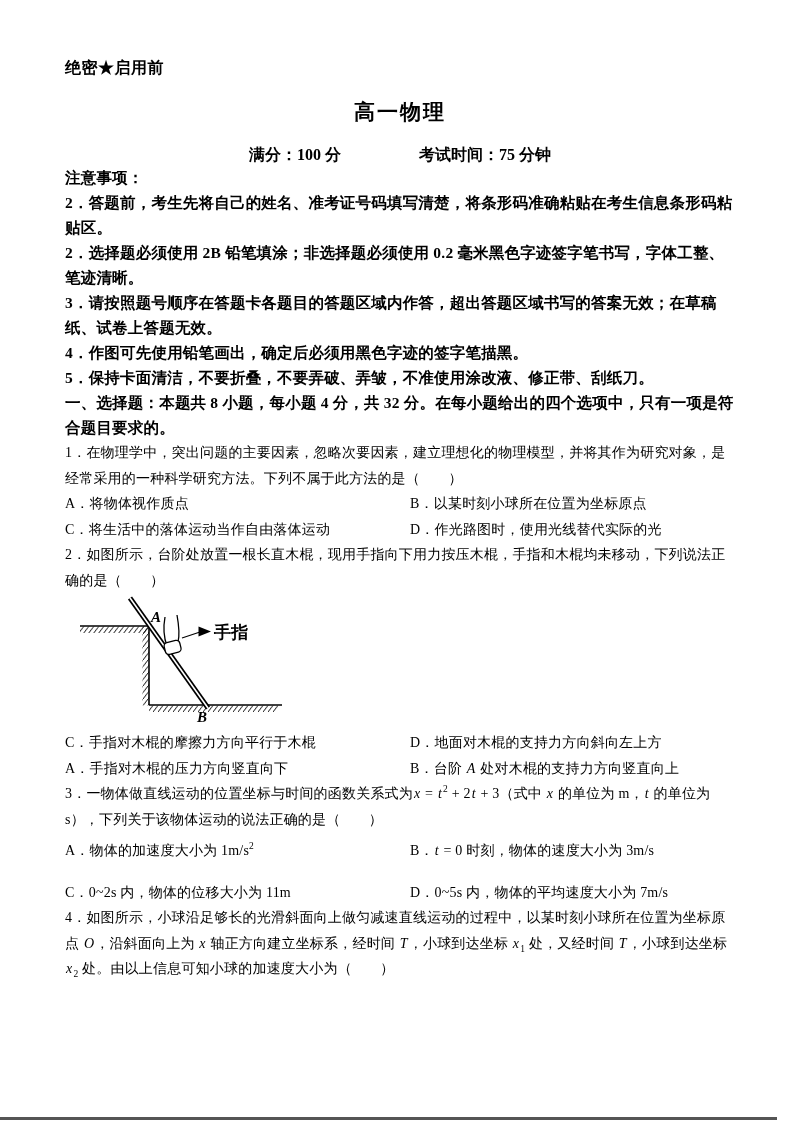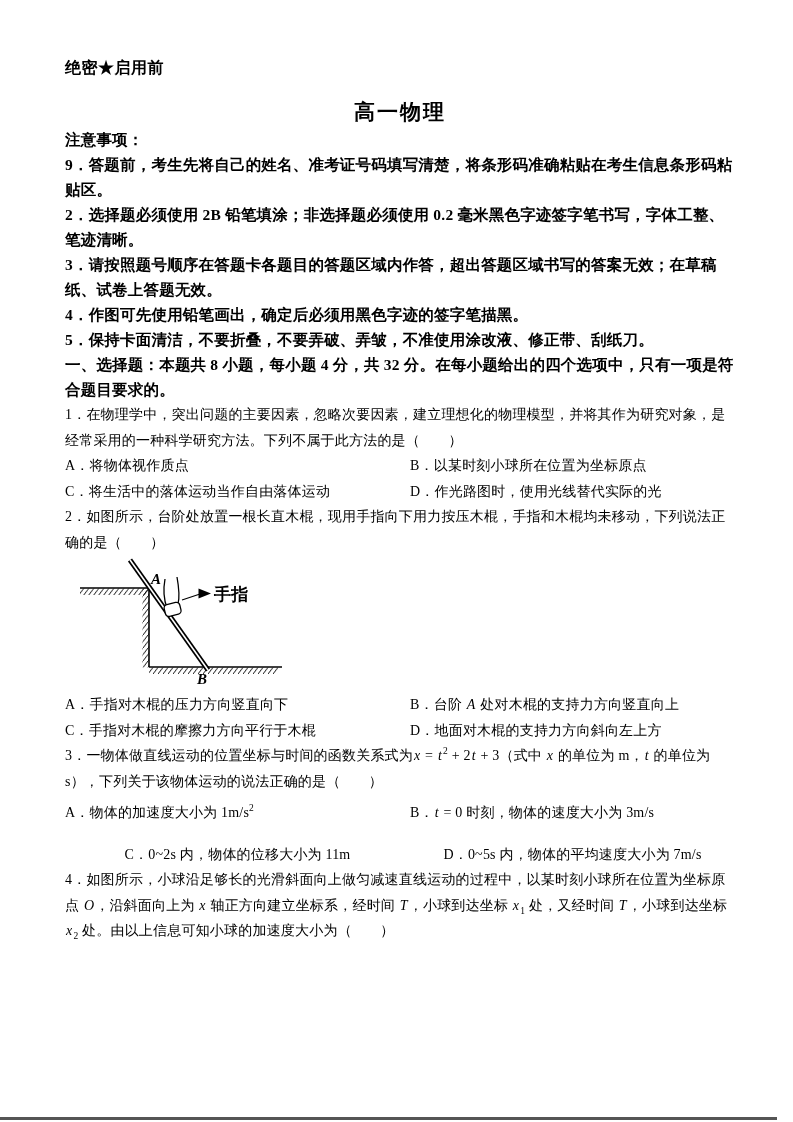--- a/index.html
+++ b/index.html
@@ -19,44 +19,48 @@
   .notices { font-weight:bold; font-size:15.5px; line-height:25px; letter-spacing:0.2px; }
   .notices p { margin:0; }
 
   .questions { font-size:14px; line-height:25.5px; letter-spacing:0.2px; }
   .questions p { margin:0; }
   .opts { display:flex; }
   .opt1 { width:345px; flex-shrink:0; }
   .opt2 { flex:1; }
   .mt6 { margin-top:6px; }
   .mt10 { margin-top:10px; }
-  .mt16 { margin-top:16px;text-align:center; }
+  .mt16 { margin-top:16px; }
 
   .mi { font-style:italic; padding:0 1px; }
   sup,sub { font-size:9.5px; line-height:0; }
 
   .figure { margin:2px 0 3px 13px; width:215px; height:132px; }
   .figure svg { display:block; }
   .fig-label { font-family:"Liberation Serif","DejaVu Serif",serif; font-style:italic; font-weight:bold; font-size:15px; }
   .fig-cjk { font-family:"Liberation Serif","DejaVu Serif",serif; font-weight:bold; font-size:17px; }
 
   .bottom-bar { position:absolute; left:0; bottom:2px; width:789px; height:3px; background:#555555; }
 </style>
 </head>
 <body>
 
 <div class="page">
   <div class="content">
 
     <div class="secrecy">绝密★启用前</div>
     <div class="title">高一物理</div>
+    <div class="meta">
+      <span>满分：100 分</span>
+      <span>考试时间：75 分钟</span>
+    </div>
 
     <div class="notices">
       <p>注意事项：</p>
-      <p>9．答题前，考生先将自己的姓名、准考证号码填写清楚，将条形码准确粘贴在考生信息条形码粘贴区。</p>
+      <p>2．答题前，考生先将自己的姓名、准考证号码填写清楚，将条形码准确粘贴在考生信息条形码粘贴区。</p>
       <p>2．选择题必须使用 2B 铅笔填涂；非选择题必须使用 0.2 毫米黑色字迹签字笔书写，字体工整、笔迹清晰。</p>
       <p>3．请按照题号顺序在答题卡各题目的答题区域内作答，超出答题区域书写的答案无效；在草稿纸、试卷上答题无效。</p>
       <p>4．作图可先使用铅笔画出，确定后必须用黑色字迹的签字笔描黑。</p>
       <p>5．保持卡面清洁，不要折叠，不要弄破、弄皱，不准使用涂改液、修正带、刮纸刀。</p>
       <p>一、选择题：本题共 8 小题，每小题 4 分，共 32 分。在每小题给出的四个选项中，只有一项是符合题目要求的。</p>
     </div>
 
     <div class="questions">
 
       <p><span>1．在物理学中，突出问题的主要因素，忽略次要因素，建立理想化的物理模型，并将其作为研究对象，是经常采用的一种科学研究方法。下列不属于此方法的是（　　）</span></p>
@@ -100,26 +104,26 @@
             <line x1="104" y1="43" x2="122" y2="37" stroke="#000" stroke-width="1.2"></line>
             <polygon points="120.5,31.5 133,36.5 120.5,41.5" fill="#000"></polygon>
           </g>
           <text x="73" y="27" class="fig-label">A</text>
           <text x="119" y="127" class="fig-label">B</text>
           <text x="136" y="43" class="fig-cjk">手指</text>
         </svg>
       </div>
 
       <div class="opts">
+        <span class="opt1"><span>C．手指对木棍的摩擦力方向平行于木棍</span></span>
+        <span class="opt2"><span>D．地面对木棍的支持力方向斜向左上方</span></span>
+      </div>
+      <div class="opts">
         <span class="opt1"><span>A．手指对木棍的压力方向竖直向下</span></span>
         <span class="opt2"><span>B．台阶 </span><span class="mi">A</span><span> 处对木棍的支持力方向竖直向上</span></span>
-      </div>
-      <div class="opts">
-        <span class="opt1"><span>C．手指对木棍的摩擦力方向平行于木棍</span></span>
-        <span class="opt2"><span>D．地面对木棍的支持力方向斜向左上方</span></span>
       </div>
 
       <p class="mt6"><span>3．一物体做直线运动的位置坐标与时间的函数关系式为</span><span class="mi">x</span><span> = </span><span class="mi">t</span><sup>2</sup><span> + 2</span><span class="mi">t</span><span> + 3（式中 </span><span class="mi">x</span><span> 的单位为 m，</span><span class="mi">t</span><span> 的单位为 s），下列关于该物体运动的说法正确的是（　　）</span></p>
       <div class="opts mt6">
         <span class="opt1"><span>A．物体的加速度大小为 1m/s</span><sup>2</sup></span>
         <span class="opt2"><span>B．</span><span class="mi">t</span><span> = 0 时刻，物体的速度大小为 3m/s</span></span>
       </div>
       <div class="opts mt16">
         <span class="opt1"><span>C．0~2s 内，物体的位移大小为 11m</span></span>
         <span class="opt2"><span>D．0~5s 内，物体的平均速度大小为 7m/s</span></span>

